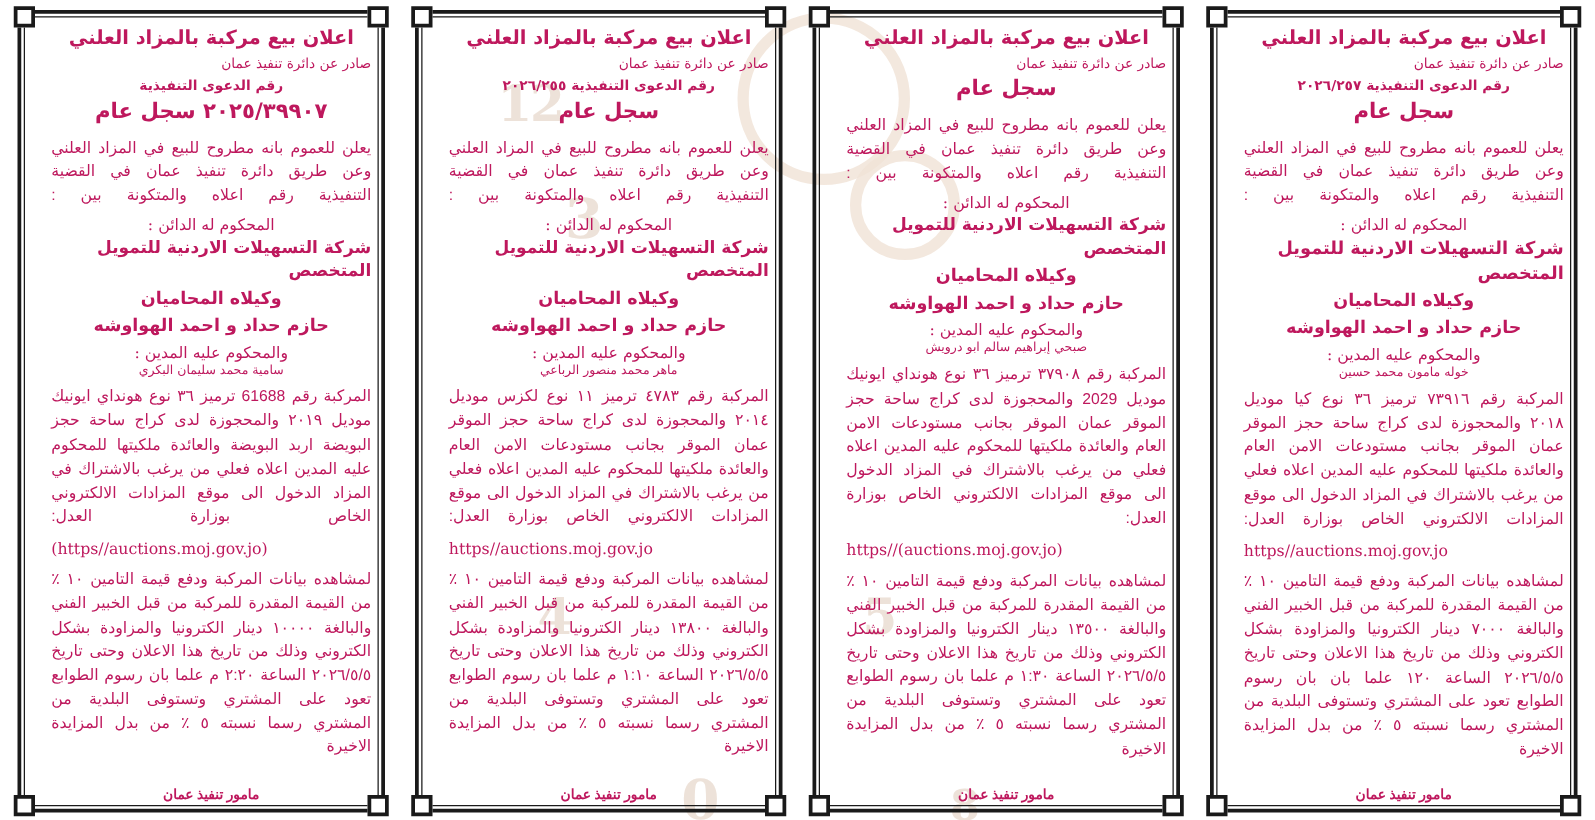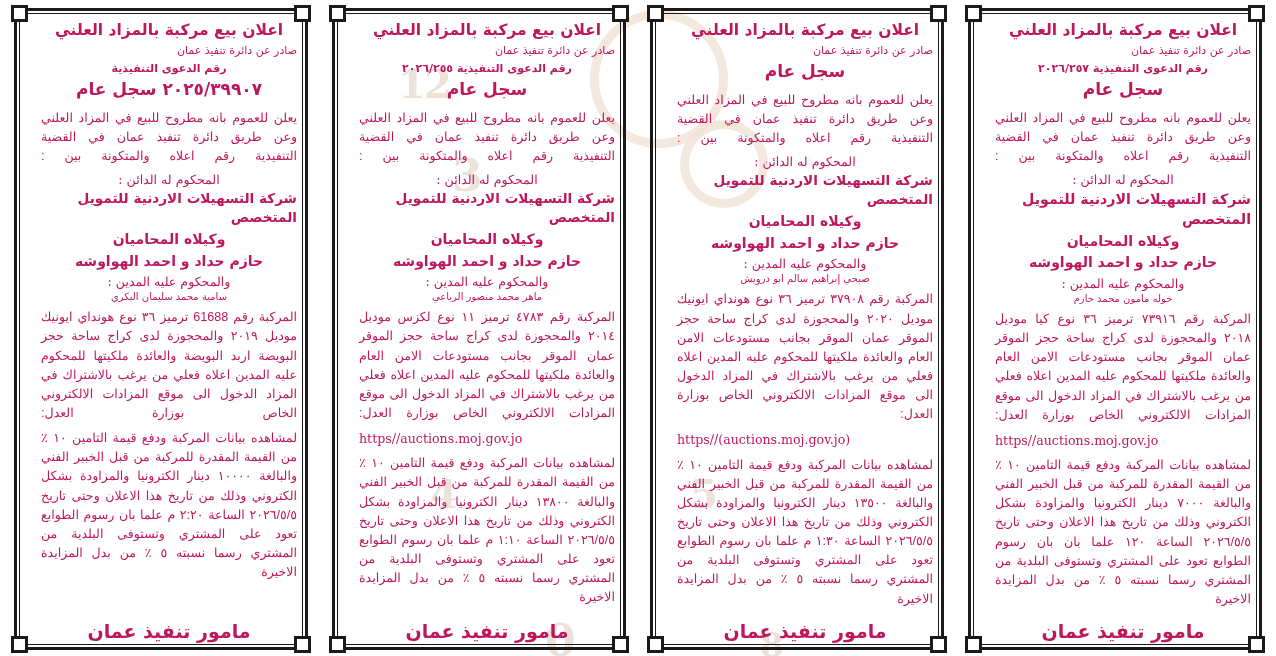--- a/index.html
+++ b/index.html
@@ -161,24 +161,25 @@
     margin: 2px 0 3px 0;
   }
   .url {
     font-family: "DejaVu Serif", serif;
     direction: ltr;
     unicode-bidi: embed;
     font-size: 12.6px;
   }
   .footer {
     font-weight: bold;
-    font-size: 19px;
+    font-size: 11px;
     text-align: center;
     margin-top: 8px;
     padding-bottom: 2px;
+    font-family: Liberation Serif, serif;
   }
   .spacer { flex: 1 1 auto; }
   .ad-col { display: flex; flex-direction: column; height: 100%; box-sizing: border-box; }
 </style>
 </head>
 <body>
 
 <div class="watermark">
   <div class="wm-num" style="left:398px; top:60px; font-size:40px;">1</div>
   <div class="wm-num" style="left:424px; top:60px; font-size:40px;">2</div>
@@ -202,21 +203,21 @@
       <div class="title">اعلان بيع مركبة بالمزاد العلني</div>
       <div class="subtitle">صادر عن دائرة تنفيذ عمان</div>
       <div class="case-no">رقم الدعوى التنفيذية ٢٠٢٦/٢٥٧</div>
       <div class="registry">سجل عام</div>
       <div class="body-text">يعلن للعموم بانه مطروح للبيع في المزاد العلني وعن طريق دائرة تنفيذ عمان في القضية التنفيذية رقم اعلاه والمتكونة بين :</div>
       <div class="label-line">المحكوم له الدائن :</div>
       <div class="party">شركة التسهيلات الاردنية للتمويل المتخصص</div>
       <div class="lawyers">وكيلاه المحاميان</div>
       <div class="lawyers">حازم حداد و احمد الهواوشه</div>
       <div class="label-line">والمحكوم عليه المدين :</div>
-      <div class="debtor-name">خوله مامون محمد حازم</div>
+      <div class="debtor-name">خوله مامون محمد حسين</div>
       <div class="body-text">المركبة رقم ٧٣٩١٦ ترميز ٣٦ نوع كيا موديل ٢٠١٨ والمحجوزة لدى كراج ساحة حجز الموقر عمان الموقر بجانب مستودعات الامن العام والعائدة ملكيتها للمحكوم عليه المدين اعلاه فعلي من يرغب بالاشتراك في المزاد الدخول الى موقع المزادات الالكتروني الخاص بوزارة العدل:</div>
       <div class="body-text url">https//auctions.moj.gov.jo</div>
       <div class="body-text">لمشاهده بيانات المركبة ودفع قيمة التامين ١٠ ٪ من القيمة المقدرة للمركبة من قبل الخبير الفني والبالغة ٧٠٠٠ دينار الكترونيا والمزاودة بشكل الكتروني وذلك من تاريخ هذا الاعلان وحتى تاريخ ٢٠٢٦/٥/٥ الساعة ١٢٠ علما بان بان رسوم الطوابع تعود على المشتري وتستوفى البلدية من المشتري رسما نسبته ٥ ٪ من بدل المزايدة الاخيرة</div>
       <div class="spacer"></div>
       <div class="footer">مامور تنفيذ عمان</div>
     </div>
   </div>
 
   <div class="ad ad-col">
     <span class="corner tl"></span>
@@ -227,21 +228,21 @@
       <div class="title">اعلان بيع مركبة بالمزاد العلني</div>
       <div class="subtitle">صادر عن دائرة تنفيذ عمان</div>
       <div class="registry">سجل عام</div>
       <div class="body-text">يعلن للعموم بانه مطروح للبيع في المزاد العلني وعن طريق دائرة تنفيذ عمان في القضية التنفيذية رقم اعلاه والمتكونة بين :</div>
       <div class="label-line">المحكوم له الدائن :</div>
       <div class="party small">شركة التسهيلات الاردنية للتمويل المتخصص</div>
       <div class="lawyers">وكيلاه المحاميان</div>
       <div class="lawyers">حازم حداد و احمد الهواوشه</div>
       <div class="label-line">والمحكوم عليه المدين :</div>
       <div class="debtor-name">صبحي إبراهيم سالم ابو درويش</div>
-      <div class="body-text">المركبة رقم ٣٧٩٠٨ ترميز ٣٦ نوع هونداي ايونيك موديل ٢٠٢٠ والمحجوزة لدى كراج ساحة حجز الموقر عمان الموقر بجانب مستودعات الامن العام والعائدة ملكيتها للمحكوم عليه المدين اعلاه فعلي من يرغب بالاشتراك في المزاد الدخول الى موقع المزادات الالكتروني الخاص بوزارة العدل:</div>
+      <div class="body-text">المركبة رقم ٣٧٩٠٨ ترميز ٣٦ نوع هونداي ايونيك موديل 2029 والمحجوزة لدى كراج ساحة حجز الموقر عمان الموقر بجانب مستودعات الامن العام والعائدة ملكيتها للمحكوم عليه المدين اعلاه فعلي من يرغب بالاشتراك في المزاد الدخول الى موقع المزادات الالكتروني الخاص بوزارة العدل:</div>
       <div class="body-text url">https//(auctions.moj.gov.jo)</div>
       <div class="body-text">لمشاهده بيانات المركبة ودفع قيمة التامين ١٠ ٪ من القيمة المقدرة للمركبة من قبل الخبير الفني والبالغة ١٣٥٠٠ دينار الكترونيا والمزاودة بشكل الكتروني وذلك من تاريخ هذا الاعلان وحتى تاريخ ٢٠٢٦/٥/٥ الساعة ١:٣٠ م علما بان رسوم الطوابع تعود على المشتري وتستوفى البلدية من المشتري رسما نسبته ٥ ٪ من بدل المزايدة الاخيرة</div>
       <div class="spacer"></div>
       <div class="footer">مامور تنفيذ عمان</div>
     </div>
   </div>
 
   <div class="ad ad-col">
     <span class="corner tl"></span>
     <span class="corner tr"></span>
@@ -278,19 +279,20 @@
       <div class="case-no">رقم الدعوى التنفيذية</div>
       <div class="registry">٢٠٢٥/٣٩٩٠٧ سجل عام</div>
       <div class="body-text">يعلن للعموم بانه مطروح للبيع في المزاد العلني وعن طريق دائرة تنفيذ عمان في القضية التنفيذية رقم اعلاه والمتكونة بين :</div>
       <div class="label-line">المحكوم له الدائن :</div>
       <div class="party small">شركة التسهيلات الاردنية للتمويل المتخصص</div>
       <div class="lawyers">وكيلاه المحاميان</div>
       <div class="lawyers">حازم حداد و احمد الهواوشه</div>
       <div class="label-line">والمحكوم عليه المدين :</div>
       <div class="debtor-name">سامية محمد سليمان البكري</div>
       <div class="body-text">المركبة رقم 61688 ترميز ٣٦ نوع هونداي ايونيك موديل ٢٠١٩ والمحجوزة لدى كراج ساحة حجز البويضة اربد البويضة والعائدة ملكيتها للمحكوم عليه المدين اعلاه فعلي من يرغب بالاشتراك في المزاد الدخول الى موقع المزادات الالكتروني الخاص بوزارة العدل:</div>
+      <div class="body-text url">(https//auctions.moj.gov.jo)</div>
       <div class="body-text">لمشاهده بيانات المركبة ودفع قيمة التامين ١٠ ٪ من القيمة المقدرة للمركبة من قبل الخبير الفني والبالغة ١٠٠٠٠ دينار الكترونيا والمزاودة بشكل الكتروني وذلك من تاريخ هذا الاعلان وحتى تاريخ ٢٠٢٦/٥/٥ الساعة ٢:٢٠ م علما بان رسوم الطوابع تعود على المشتري وتستوفى البلدية من المشتري رسما نسبته ٥ ٪ من بدل المزايدة الاخيرة</div>
       <div class="spacer"></div>
       <div class="footer">مامور تنفيذ عمان</div>
     </div>
   </div>
 
 </div>
 
 </body></html>

